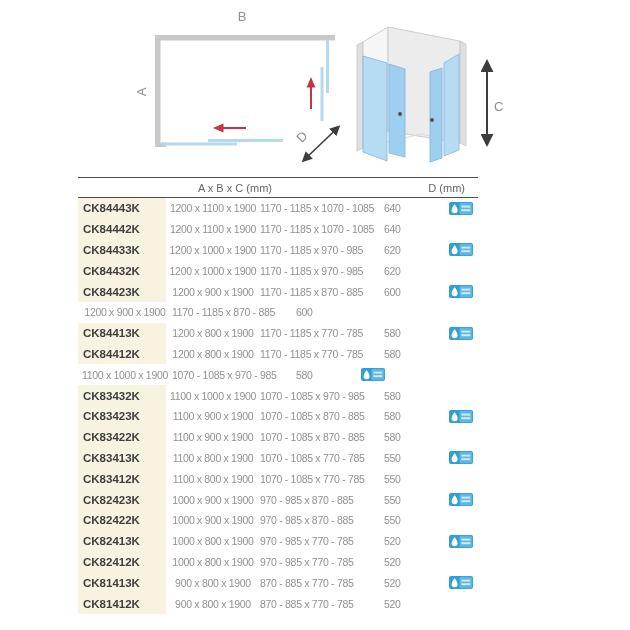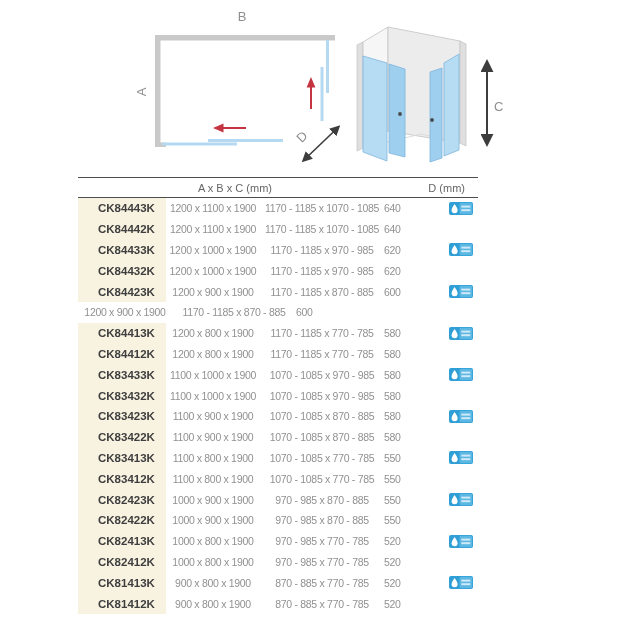--- a/index.html
+++ b/index.html
@@ -9,23 +9,23 @@
   .lbl{font-family:"Liberation Sans",sans-serif;font-size:13px;fill:#8f8f8f;}
 
   .spec-table{position:absolute;left:78px;top:177px;width:400px;}
   .thead{position:relative;height:19px;border-top:1.5px solid #4d4d4d;border-bottom:1.5px solid #4d4d4d;
          font-size:11px;color:#666;}
   .h-abc{position:absolute;left:157px;top:50%;transform:translate(-50%,-50%);white-space:nowrap;}
   .h-d{position:absolute;right:13px;top:50%;transform:translateY(-50%);white-space:nowrap;}
   .tbody{display:block;}
   .row{display:flex;height:20.8px;align-items:center;font-size:10.5px;color:#919191;letter-spacing:-0.3px;white-space:nowrap;}
   .c1{width:88px;align-self:stretch;display:flex;align-items:center;background:#f8f2e1;
-      color:#3e3e3e;font-weight:bold;font-size:11.5px;letter-spacing:0;padding-left:20px;box-sizing:border-box;}
+      color:#3e3e3e;font-weight:bold;font-size:11.5px;letter-spacing:0;padding-left:5px;box-sizing:border-box;}
   .c2{width:94px;text-align:center;}
-  .c3{width:124px;text-align:center;}
+  .c3{width:124px;}
   .c4{width:59px;text-align:left;box-sizing:border-box;}
   .c5{width:35px;display:flex;justify-content:center;align-items:center;}
   .badge{width:24px;height:13px;display:inline-flex;}
   .badge svg{display:block;}
 </style>
 </head>
 <body>
 
 <div class="stage">
 
@@ -224,21 +224,20 @@
           <rect x="10.5" y="0.8" width="12.7" height="11.4" rx="1.5" fill="#5bb7e3"></rect>
           <path d="M5.6,2 C5.6,2 2.6,6 2.6,8.2 a3,3 0 0 0 6,0 C8.6,6 5.6,2 5.6,2 Z" fill="#ffffff"></path>
           <rect x="12.3" y="3.6" width="9" height="2" fill="#cfe9f7"></rect>
           <rect x="12.3" y="7.2" width="9" height="2" fill="#cfe9f7"></rect>
         </svg>
       </span>
     </div>
   </div>
 
   <div class="row">
-    <div class="c1">CK83433K</div>
     <div class="c2">1100 x 1000 x 1900</div>
     <div class="c3">1070 - 1085 x 970 - 985</div>
     <div class="c4">580</div>
     <div class="c5">
       <span class="badge">
         <svg viewBox="0 0 24 13" width="24" height="13">
           <rect x="0" y="0" width="24" height="13" rx="2" fill="#2f9fd6"></rect>
           <rect x="10.5" y="0.8" width="12.7" height="11.4" rx="1.5" fill="#5bb7e3"></rect>
           <path d="M5.6,2 C5.6,2 2.6,6 2.6,8.2 a3,3 0 0 0 6,0 C8.6,6 5.6,2 5.6,2 Z" fill="#ffffff"></path>
           <rect x="12.3" y="3.6" width="9" height="2" fill="#cfe9f7"></rect>

